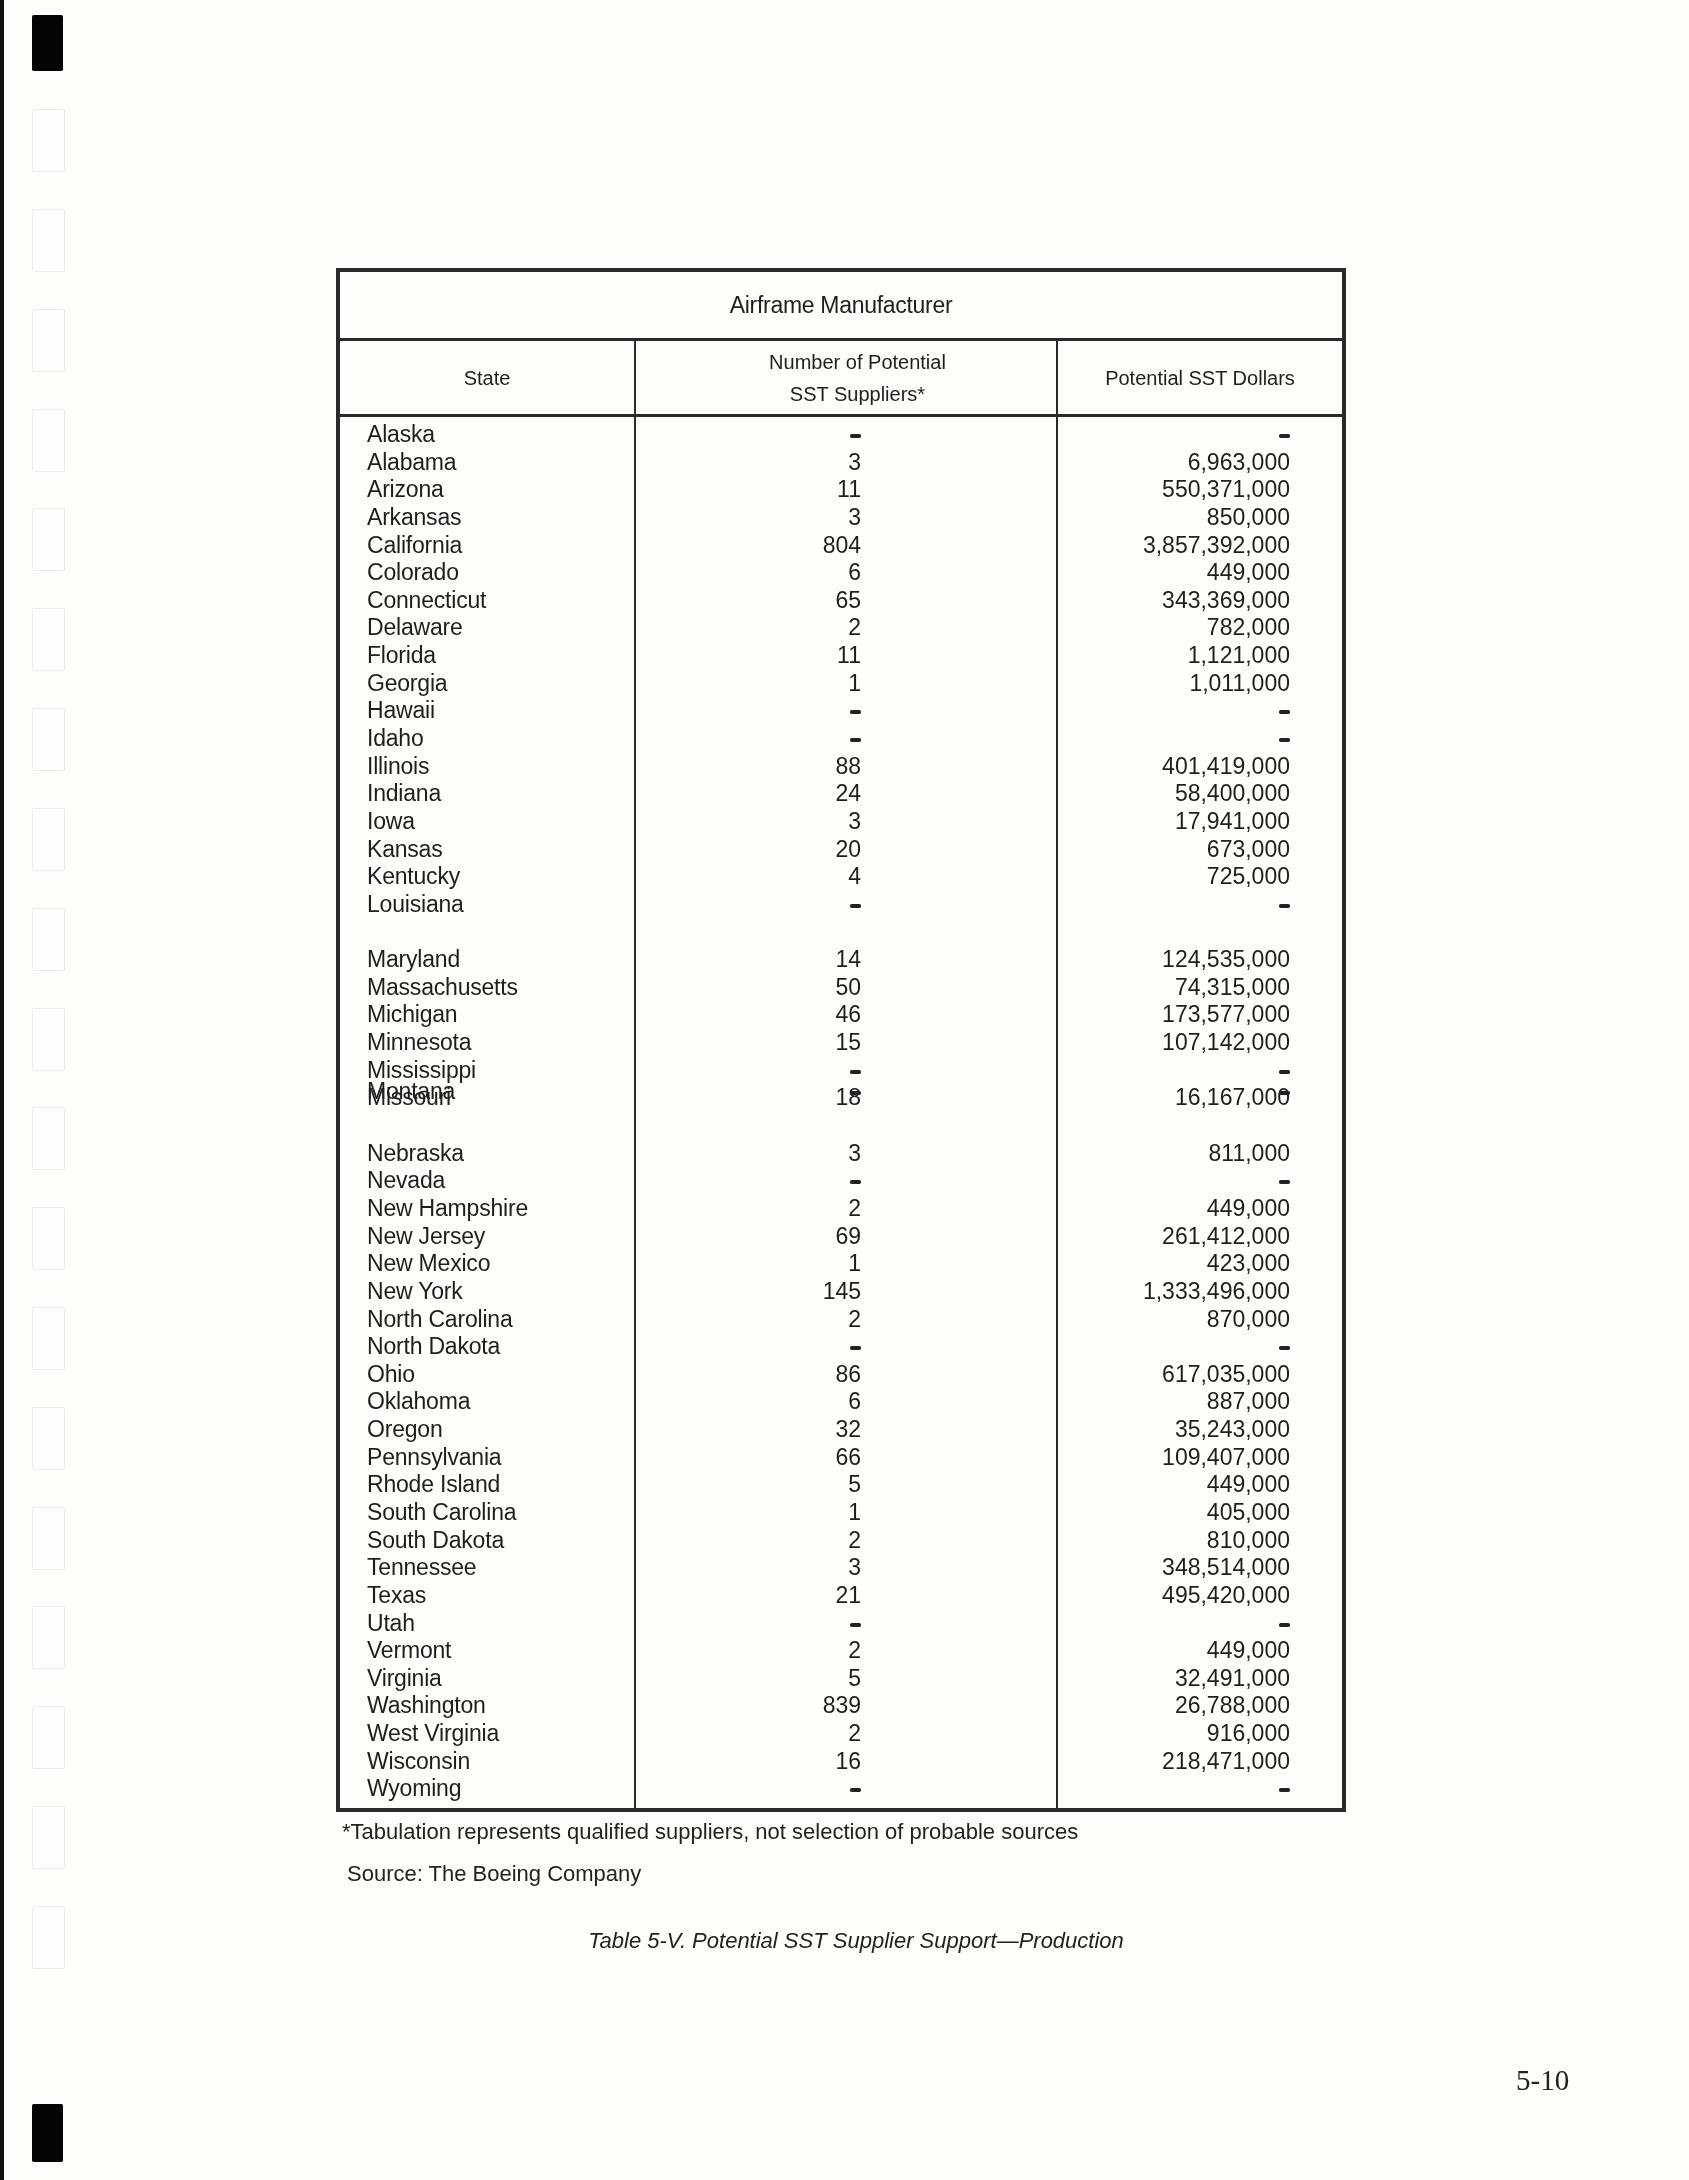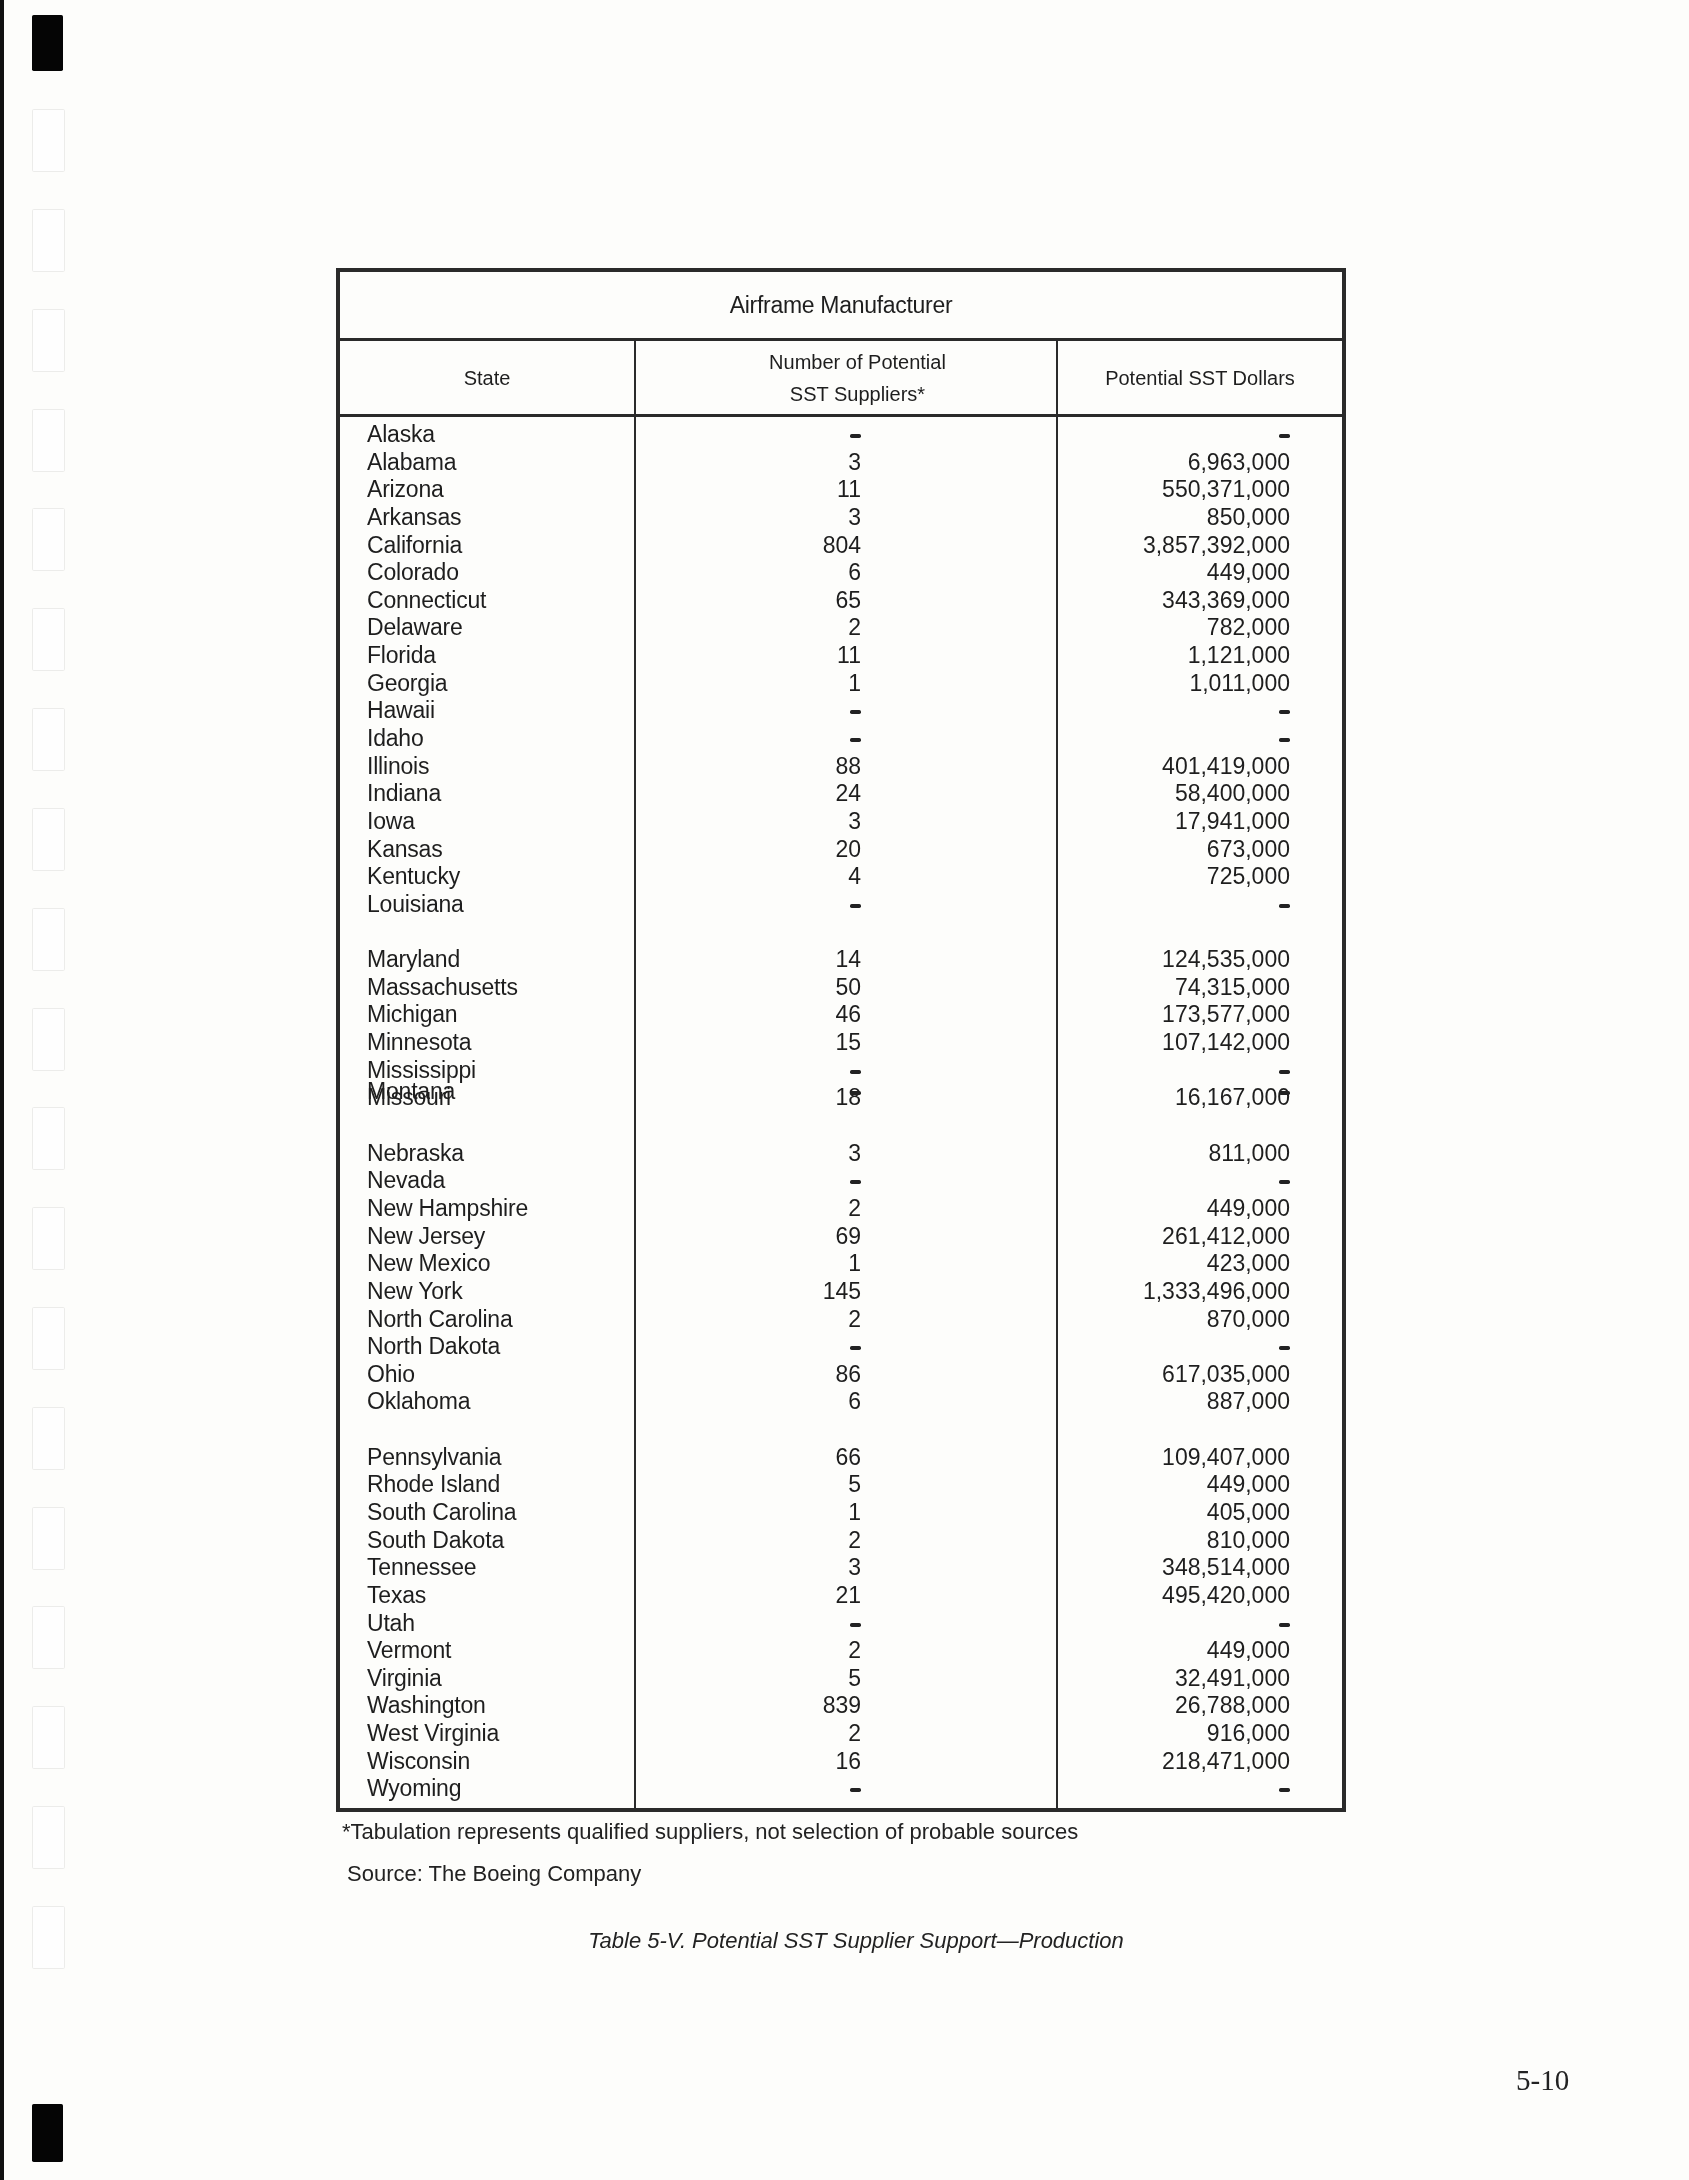--- a/index.html
+++ b/index.html
@@ -288,20 +288,25 @@
       <div class="row" style="top: 940px;">
         <span class="cell-state">Ohio</span>
         <span class="cell-count">86</span>
         <span class="cell-dollars">617,035,000</span>
       </div>
       <div class="row" style="top: 967px;">
         <span class="cell-state">Oklahoma</span>
         <span class="cell-count">6</span>
         <span class="cell-dollars">887,000</span>
       </div>
+      <div class="row" style="top: 995px;">
+        <span class="cell-state">Oregon</span>
+        <span class="cell-count">32</span>
+        <span class="cell-dollars">35,243,000</span>
+      </div>
       <div class="row" style="top: 1023px;">
         <span class="cell-state">Pennsylvania</span>
         <span class="cell-count">66</span>
         <span class="cell-dollars">109,407,000</span>
       </div>
       <div class="row" style="top: 1050px;">
         <span class="cell-state">Rhode Island</span>
         <span class="cell-count">5</span>
         <span class="cell-dollars">449,000</span>
       </div>

